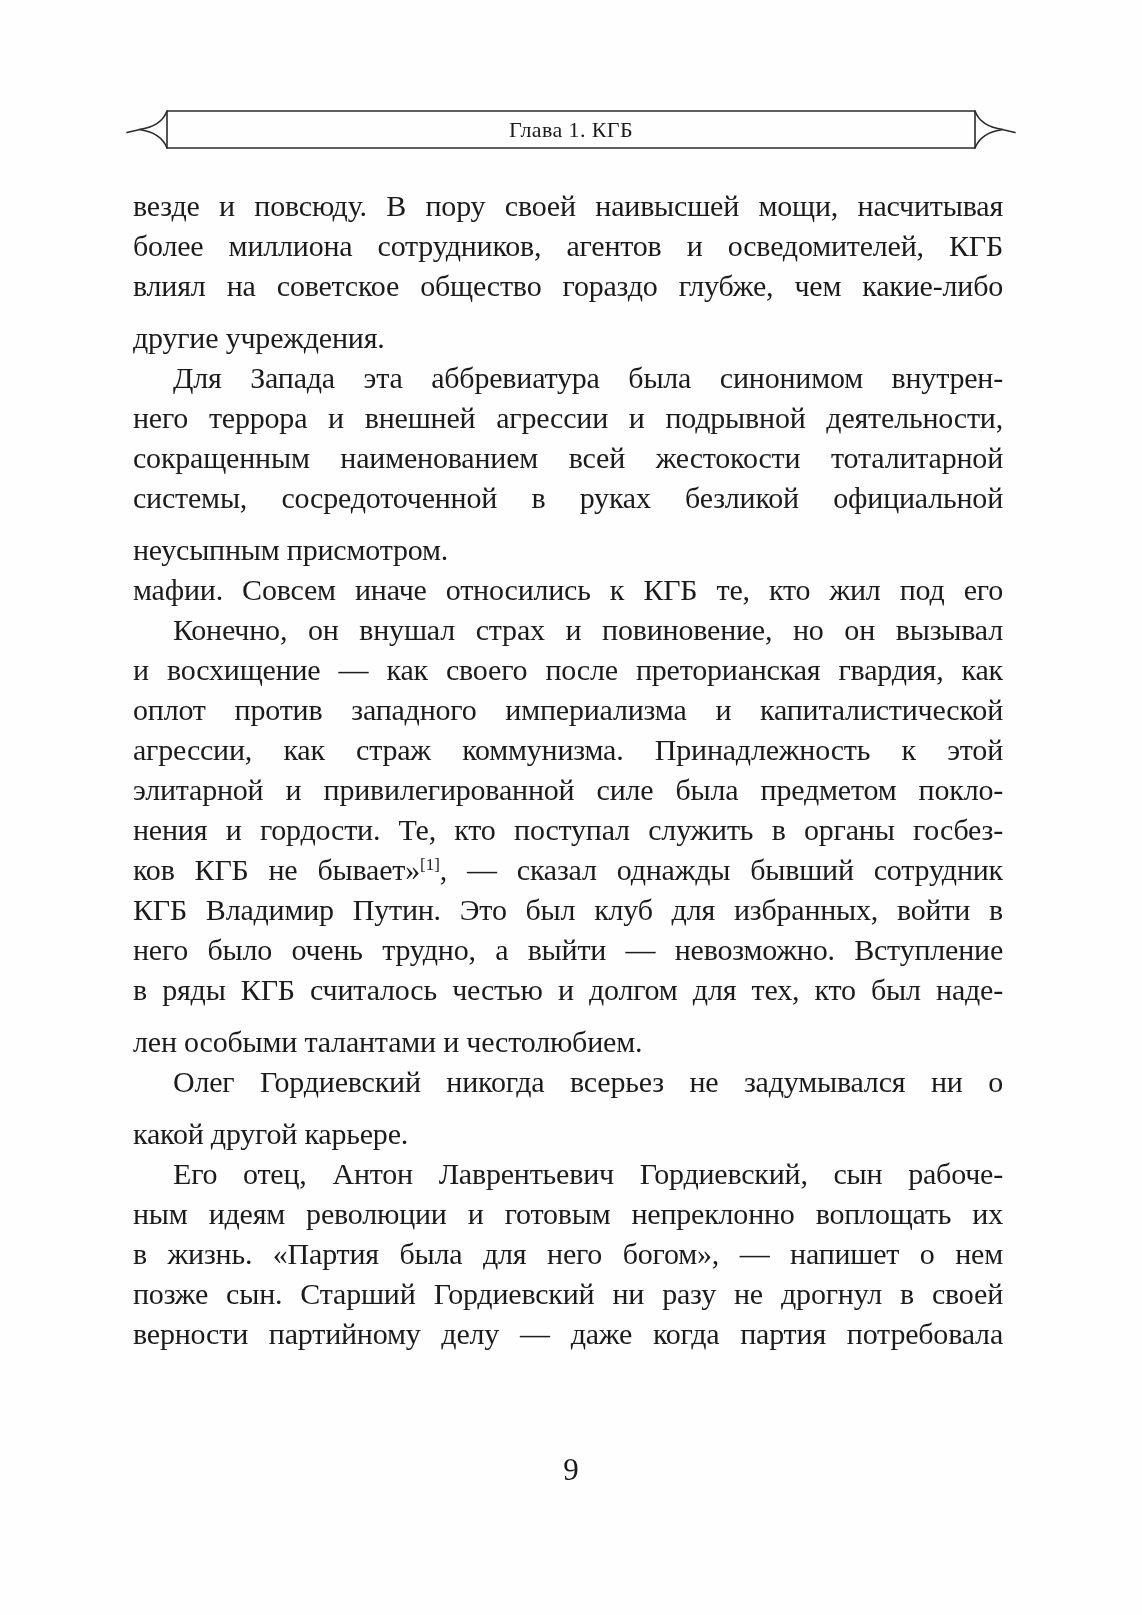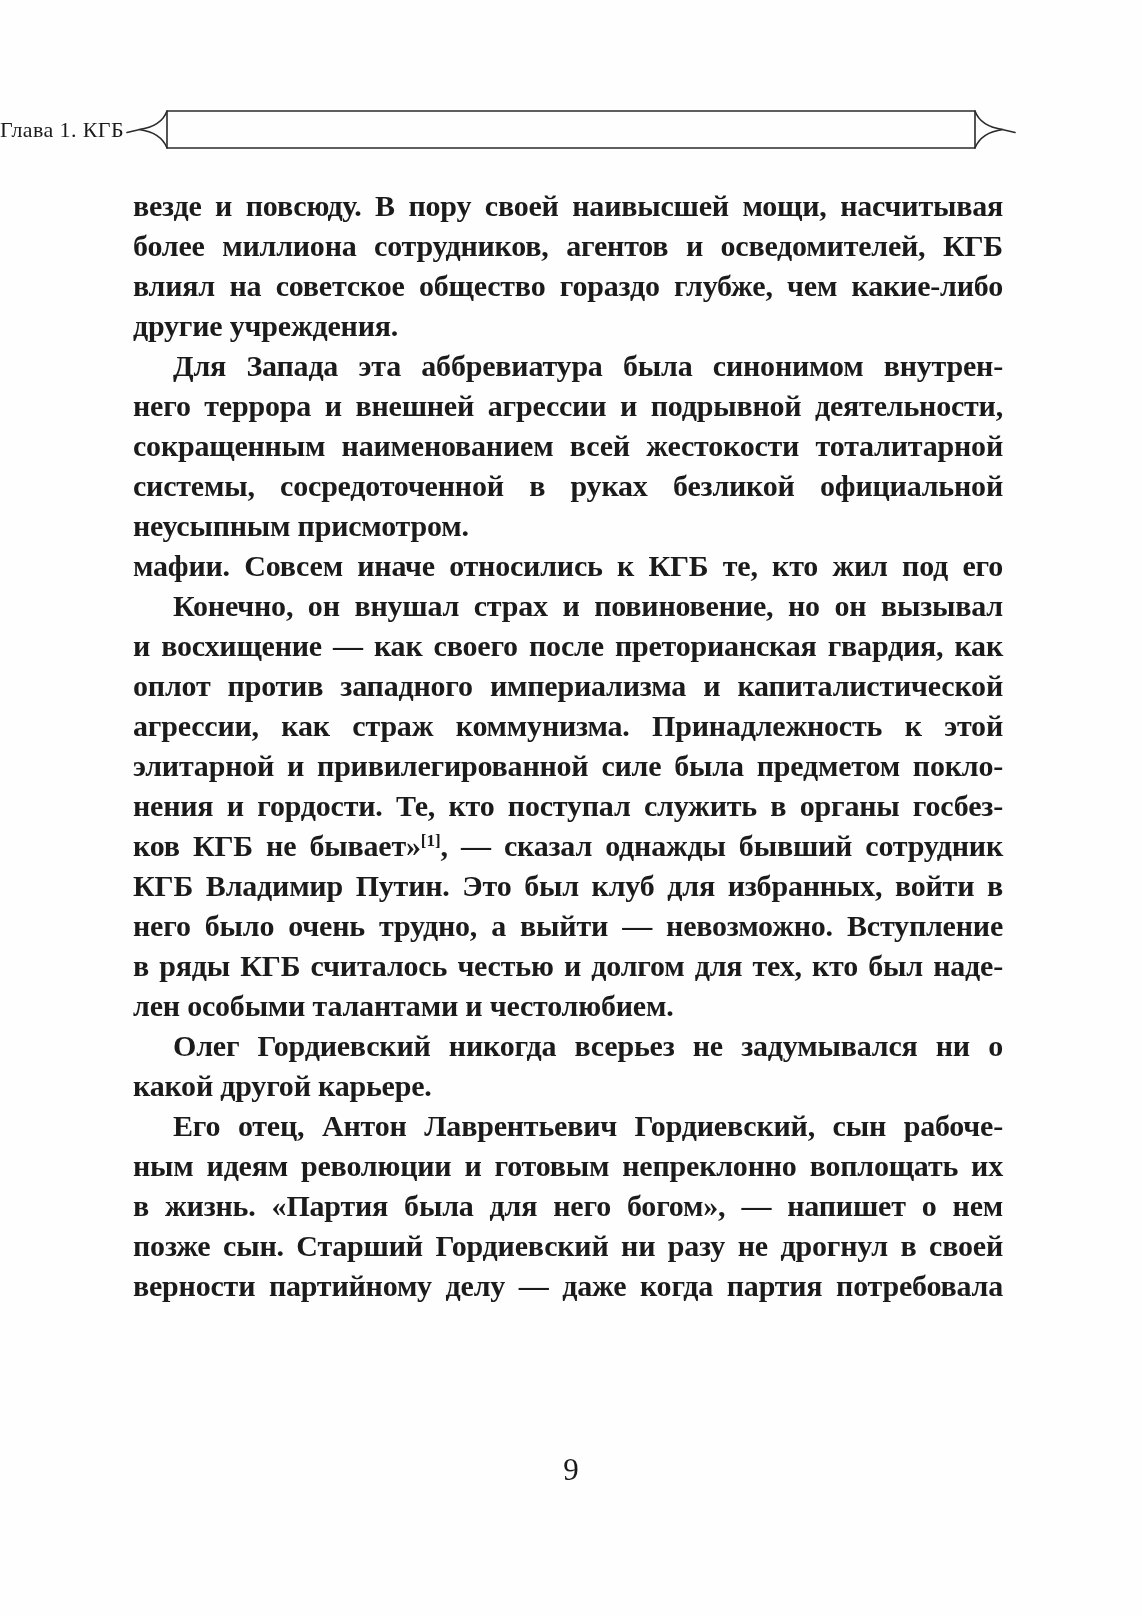--- a/index.html
+++ b/index.html
@@ -24,43 +24,44 @@
     width: 1142px;
     height: 170px;
   }
   .chapter-title {
     position: absolute;
     left: 0;
     top: 112px;
     width: 1142px;
     height: 52px;
     line-height: 36px;
+    text-align: center;
     font-size: 22px;
     letter-spacing: 0.4px;
   }
   .body-text {
     position: absolute;
     left: 133px;
     top: 186px;
     width: 870px;
   }
   .line {
     height: 40px;
     line-height: 40px;
     font-size: 30px;
     text-align: justify;
     text-align-last: justify;
     letter-spacing: -0.2px;
-    font-weight: bold;
   }
   .line.indent {
     text-indent: 40px;
   }
   .line.lastline {
     text-align-last: left;
+    margin-top: 12px;
   }
   sup.fnref {
     font-size: 17px;
     line-height: 0;
     vertical-align: 10px;
     letter-spacing: 0;
   }
   .page-number {
     position: absolute;
     left: 0;

